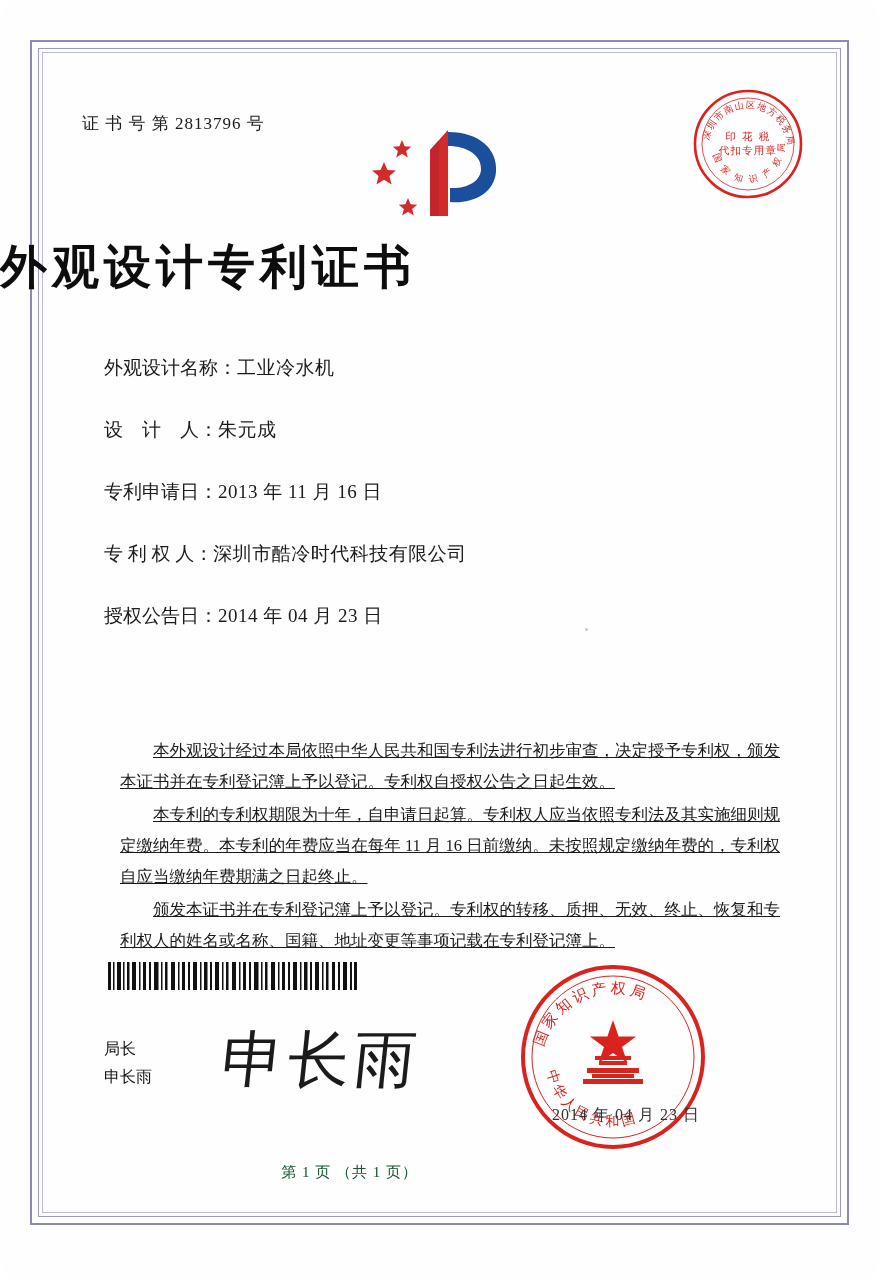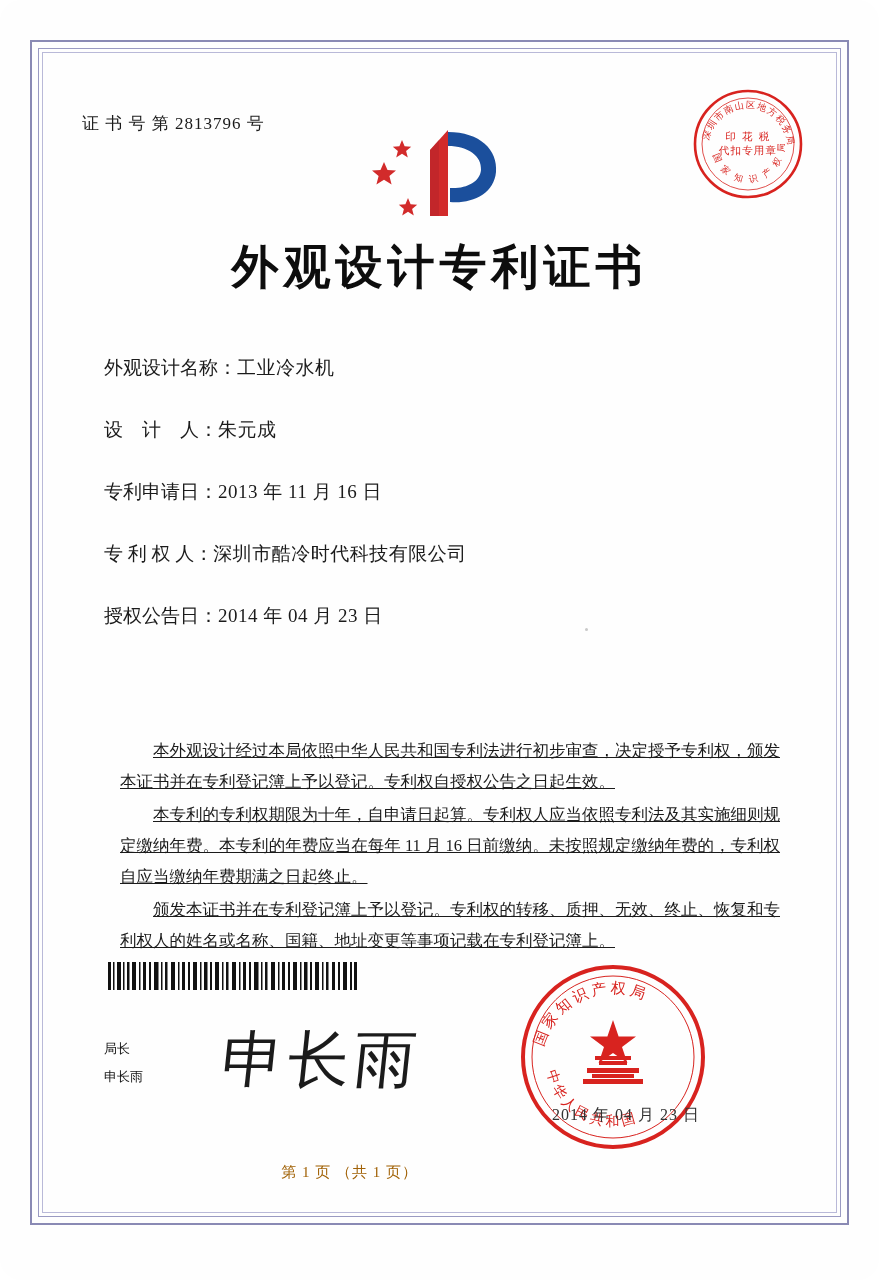--- a/index.html
+++ b/index.html
@@ -74,21 +74,20 @@
     top: 88px;
     width: 112px;
     height: 112px;
   }
 
   .title {
     position: absolute;
     left: 0;
     top: 236px;
     width: 879px;
-    text-align: center;
     font-size: 47px;
     font-weight: bold;
     letter-spacing: 5px;
     font-family: "DejaVu Serif", "Liberation Serif", serif;
     color: #0d0d0d;
   }
 
   .fields {
     position: absolute;
     left: 104px;
@@ -132,21 +131,21 @@
     left: 108px;
     top: 962px;
     width: 250px;
     height: 28px;
   }
 
   .signature-block {
     position: absolute;
     left: 104px;
     top: 1035px;
-    font-size: 13px;
+    font-size: 16px;
     line-height: 28px;
     color: #141414;
   }
 
   .handwritten {
     position: absolute;
     left: 222px;
     top: 1018px;
     font-size: 62px;
     font-family: "DejaVu Serif", serif;
@@ -174,21 +173,21 @@
     white-space: nowrap;
   }
 
   .page-footer {
     position: absolute;
     left: 0;
     top: 1163px;
     width: 699px;
     text-align: center;
     font-size: 15px;
-    color: #a16207;
+    color: #14532d;
     letter-spacing: 1px;
   }
 
   .faint-dot {
     position: absolute;
     left: 585px;
     top: 628px;
     width: 3px;
     height: 3px;
     background: #c9c9c9;

